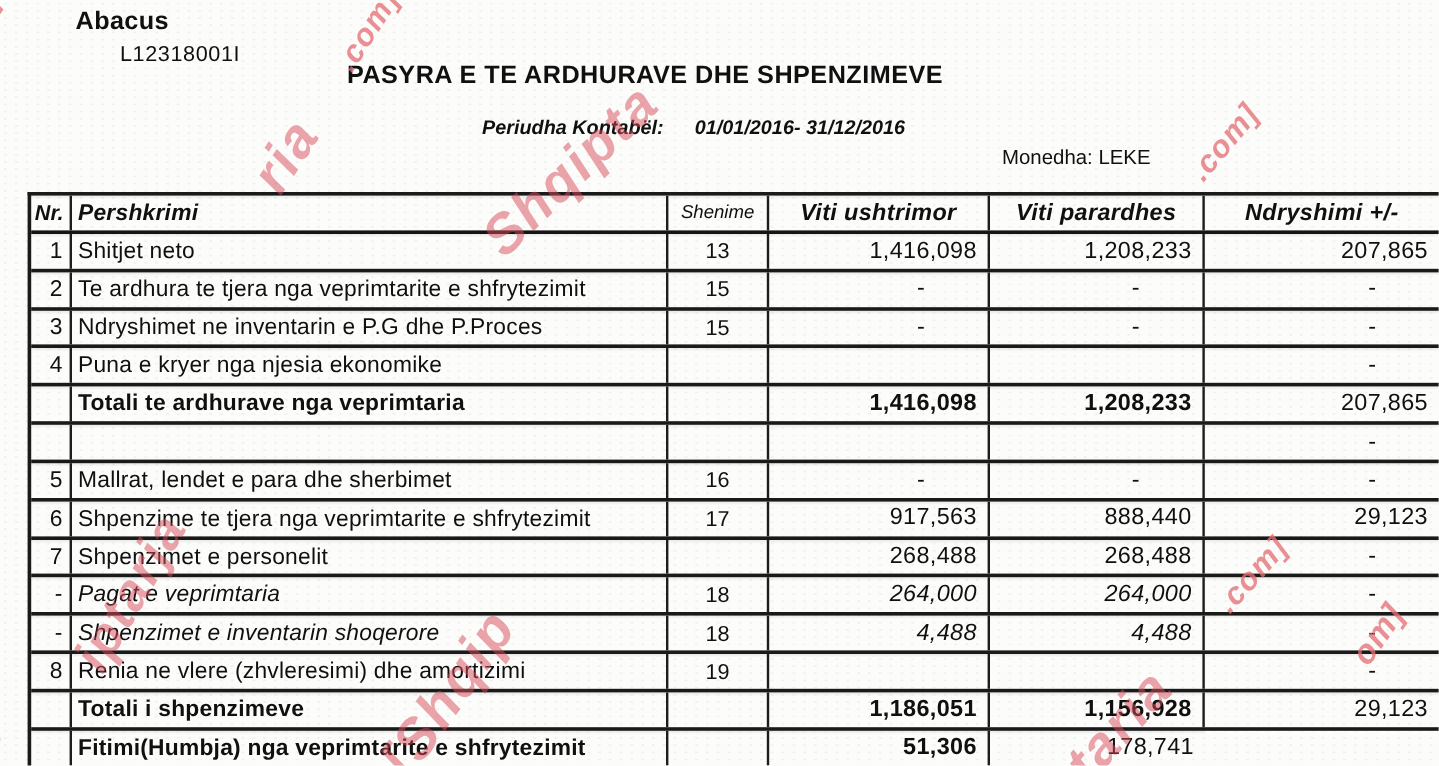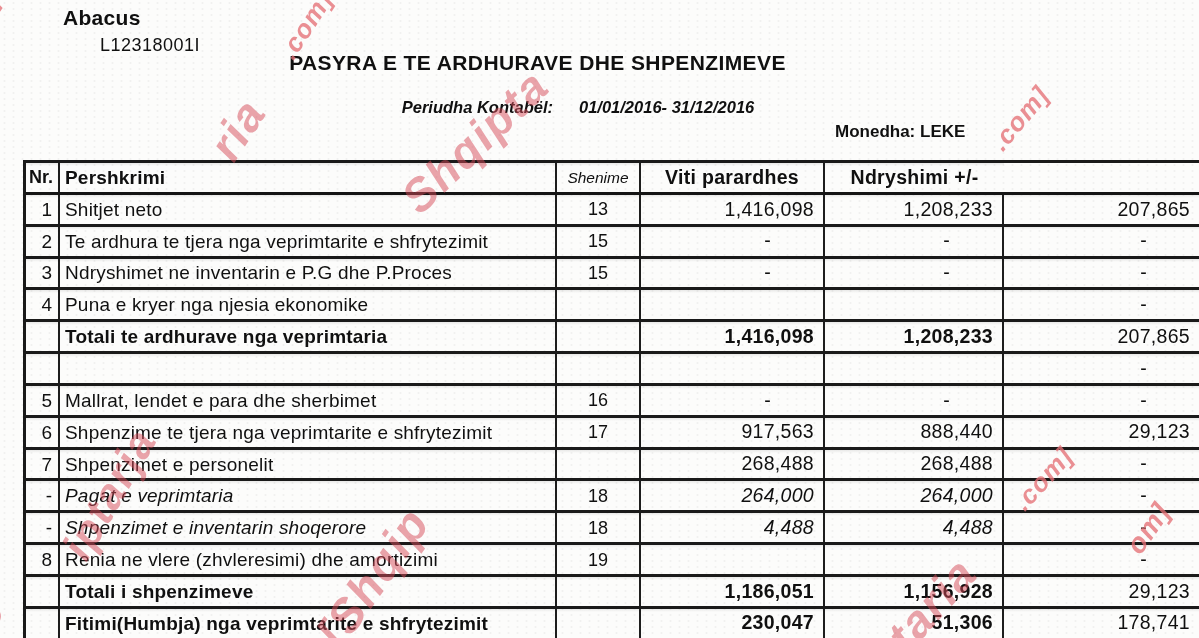--- a/index.html
+++ b/index.html
@@ -15,21 +15,21 @@
     background-size:9px 6px;
   }
   
   .company{position:absolute;left:63px;top:6px;font-size:21px;font-weight:700;letter-spacing:.3px;}
   .nipt{position:absolute;left:63px;top:35px;font-size:18px;font-weight:400;letter-spacing:.5px;margin-left:37px;}
   .doc-title{position:absolute;left:0;top:51px;width:1075px;text-align:center;
     font-size:21px;font-weight:700;letter-spacing:.4px;}
   .period{position:absolute;left:0;top:98px;width:1156px;text-align:center;
     font-size:16.5px;font-weight:700;font-style:italic;}
   .period .val{margin-left:26px;}
-  .currency{position:absolute;left:835px;top:122px;font-size:17px;font-weight:700;}
+  .currency{position:absolute;left:835px;top:122px;font-size:17px;font-weight:400;}
   
   .fin-table{
     position:absolute;left:23px;top:160px;width:1176px;
     border-top:3px solid #1a1a1a;border-left:3px solid #1a1a1a;
     box-sizing:border-box;
   }
   .row{
     display:grid;
     grid-template-columns:34px 497px 84px 184px 179px 1fr;
     height:31.85px;box-sizing:border-box;
@@ -44,21 +44,21 @@
       linear-gradient(to bottom, rgba(60,60,60,.10), transparent 3px);
   }
   .cell:last-child{border-right:none;text-align:center;}
   .c-nr{justify-content:flex-end;padding-right:6px;}
   .c-desc{justify-content:flex-start;padding-left:5px;letter-spacing:.2px;}
   .c-shen{justify-content:center;font-size:18px;}
   .c-cur,.c-pri,.c-chg{justify-content:flex-end;padding-right:9px;font-size:19.5px;letter-spacing:.3px;}
   .dash{padding-right:52px;}
   
   .row.head{border-bottom:3.5px solid #151515;}
-  .row.head .cell{font-weight:700;}
+  .row.head .cell{font-weight:700;font-style:italic;}
   .row.head .c-nr{justify-content:flex-start;padding-left:3px;font-size:18px;}
   .row.head .c-desc{font-size:19px;}
   .row.head .c-shen{font-weight:400;font-style:italic;font-size:15.5px;}
   .row.head .c-cur,.row.head .c-pri,.row.head .c-chg{justify-content:center;padding-right:0;font-size:19.5px;}
   
   .row.bold .c-desc,.row.bold .c-cur,.row.bold .c-pri{font-weight:700;}
   .row.italic .c-desc,.row.italic .c-cur,.row.italic .c-pri{font-style:italic;}
   
   .wm{
     position:absolute;
@@ -82,20 +82,21 @@
   <div class="period">
     <span>Periudha Kontabël:</span><span class="val">01/01/2016- 31/12/2016</span>
   </div>
   <div class="currency">Monedha: LEKE</div>
 
   <div class="fin-table">
     <div class="row head">
       <div class="cell c-nr">Nr.</div>
       <div class="cell c-desc">Pershkrimi</div>
       <div class="cell c-shen">Shenime</div>
+      <div class="cell c-cur">Viti ushtrimor</div>
       <div class="cell c-pri">Viti parardhes</div>
       <div class="cell c-chg">Ndryshimi +/-</div>
     </div>
     <div id="rows-host">
   <div class="row">
     <div class="cell c-nr">1</div>
     <div class="cell c-desc">Shitjet neto</div>
     <div class="cell c-shen">13</div>
     <div class="cell c-cur">1,416,098</div>
     <div class="cell c-pri">1,208,233</div>
@@ -207,21 +208,20 @@
     <div class="cell c-shen"></div>
     <div class="cell c-cur">1,186,051</div>
     <div class="cell c-pri">1,156,928</div>
     <div class="cell c-chg">29,123</div>
   </div>
 
   <div class="row bold">
     <div class="cell c-nr"></div>
     <div class="cell c-desc">Fitimi(Humbja) nga veprimtarite e shfrytezimit</div>
     <div class="cell c-shen"></div>
-    <div class="cell c-cur">230,047</div>
     <div class="cell c-pri">51,306</div>
     <div class="cell c-chg">178,741</div>
   </div>
 </div>
   </div>
 
   <div id="wm-host">
       <span class="wm small" style="left: -14px; top: 2px; font-size: 28px; transform: rotate(-55deg);">m]</span>
       <span class="wm big" style="left: 243px; top: 116px; font-size: 46px; transform: rotate(-57deg);">ria</span>
       <span class="wm small" style="left: 299px; top: 34px; font-size: 26px; transform: rotate(-57deg);">.com]</span>

